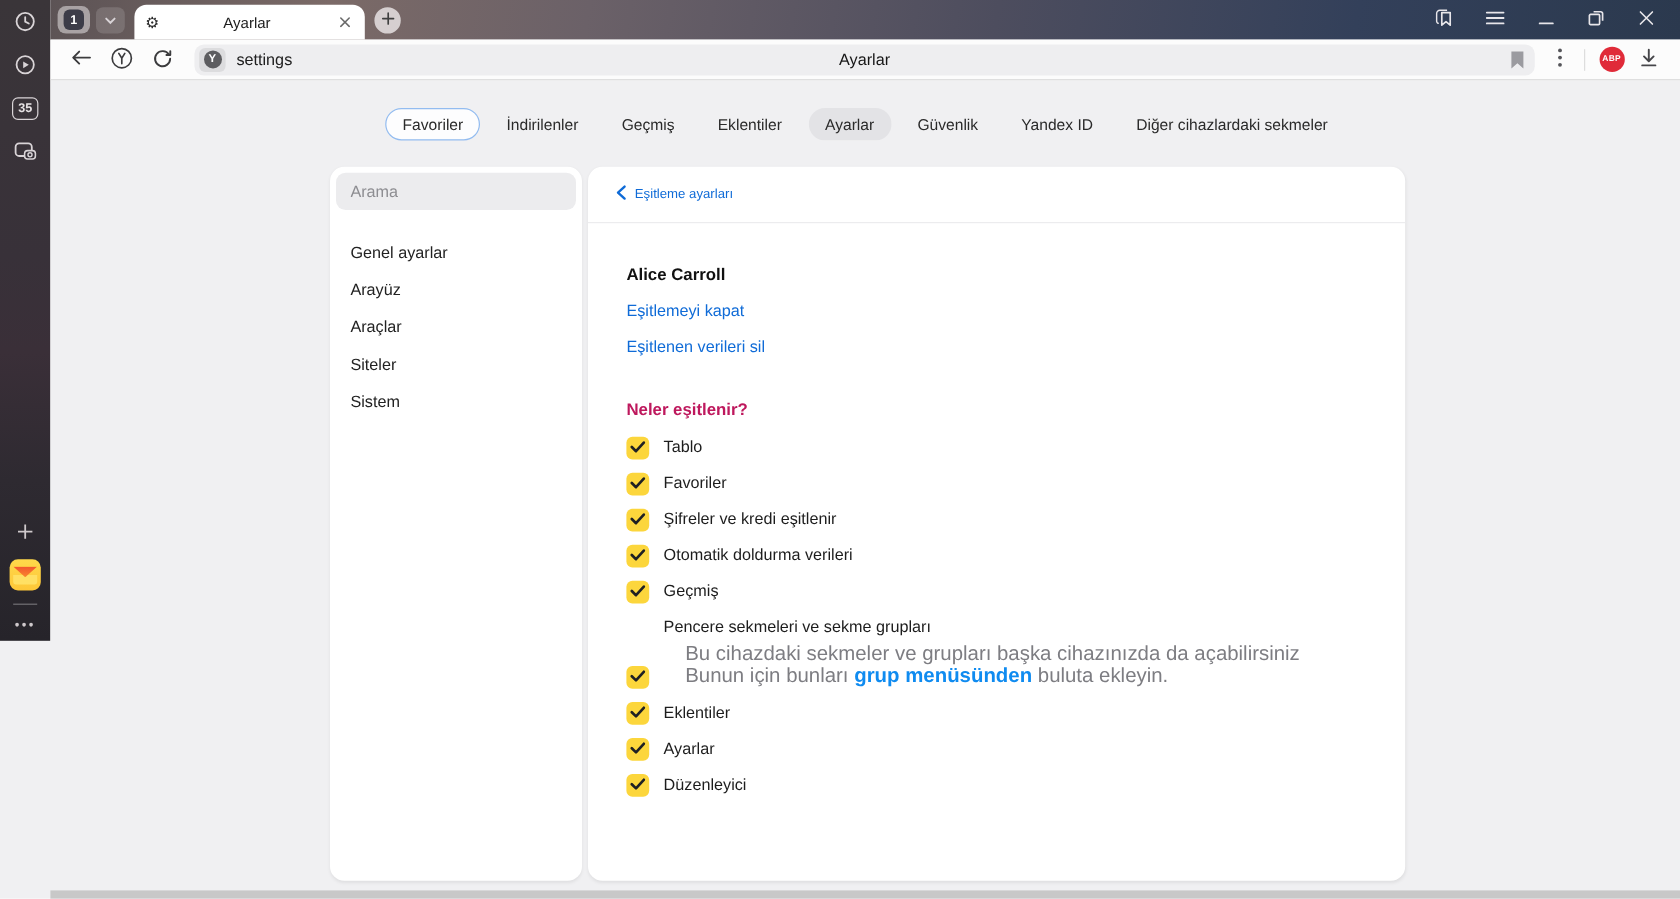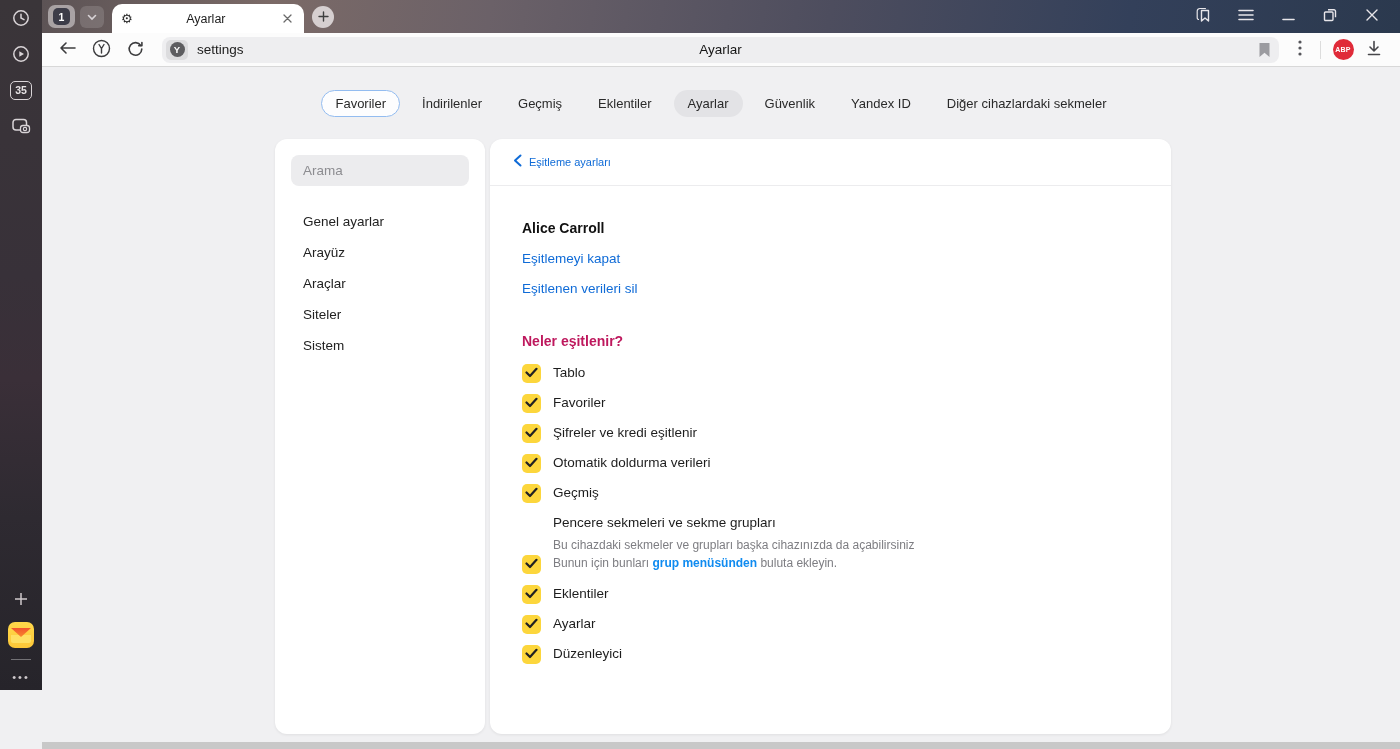--- a/index.html
+++ b/index.html
@@ -2,21 +2,21 @@
 <html><head>
 <meta charset="utf-8">
 <style>
   * { margin:0; padding:0; box-sizing:border-box; }
   html,body { width:1400px; height:749px; overflow:hidden; }
   body { font-family:"Liberation Sans","DejaVu Sans",sans-serif; font-size:13px; color:#1f1f1f; }
 
   .window { display:flex; width:1400px; height:749px; background:#f0f0f2; }
 
   
-  .side-rail { width:42px; flex:0 0 42px; height:690px;
+  .side-rail { width:42px; flex:0 0 42px; height:534px;
     background:linear-gradient(180deg,#3a3539 0%,#383139 40%,#3a2f38 55%,#2e2a31 75%,#26242a 100%);
     display:flex; flex-direction:column; align-items:center; color:#d9d4d7; }
   .rail-btn { width:42px; height:36px; display:flex; align-items:center; justify-content:center; cursor:pointer; }
   .rail-btn svg { display:block; }
   .rail-spacer { flex:1; }
   .tab-counter { width:22px; height:19px; border:1.6px solid #d9d4d7; border-radius:5px;
     display:flex; align-items:center; justify-content:center; font-size:10.5px; font-weight:bold; color:#e6e2e4; }
   .rail-divider { width:20px; height:1px; background:rgba(255,255,255,.35); margin:6px 0 4px; }
   .mail-icon { width:26px; height:26px; border-radius:7px; background:linear-gradient(180deg,#ffd84a,#fdc738); position:relative; overflow:hidden; }
   .mail-flap { position:absolute; left:3px; right:3px; top:6px; height:9px;
@@ -66,42 +66,42 @@
 
   
   .page { flex:1; display:flex; flex-direction:column; background:#f0f0f2; min-height:0; }
   .nav-row { padding-top:23px; display:flex; justify-content:center; gap:8px; align-items:center; flex:0 0 auto; }
   .nav-pill { padding:5px 13px; border-radius:14px; font-size:13px; color:#2a2a2a; cursor:pointer; border:1.5px solid transparent; white-space:nowrap; }
   .nav-pill.outlined { border-color:#93bcf0; background:#fdfdfe; }
   .nav-pill.active { background:#e3e3e6; }
 
   .content { flex:1; display:flex; margin:22px 0 8px 233px; gap:5px; min-height:0; }
   .card { background:#fff; border-radius:12px; box-shadow:0 1px 3px rgba(0,0,0,.07); }
-  .settings-nav-card { width:210px; flex:0 0 210px; padding:16px; }
+  .settings-nav-card { width:210px; flex:0 0 210px; padding:5px; }
   .search-input { width:100%; height:31px; background:#ececee; border:none; border-radius:8px;
     padding:0 12px; font-size:13.5px; font-family:inherit; color:#202020; outline:none; }
   .search-input::placeholder { color:#8d8d91; }
   .settings-menu { margin-top:20px; }
   .menu-item { padding:8px 12px; font-size:13.5px; color:#222; cursor:pointer; border-radius:6px; }
 
   .sync-card { width:681px; flex:0 0 681px; display:flex; flex-direction:column; }
   .sync-header { height:47px; display:flex; align-items:center; padding:0 16px; border-bottom:1px solid #ececee; flex:0 0 47px; }
   .back-btn { width:22px; height:22px; display:flex; align-items:center; justify-content:center; color:#0f6bd7; cursor:pointer; }
   .sync-title { margin-left:1px; font-size:11px; color:#0f6bd7; }
   .sync-body { padding:34px 32px 20px; overflow:hidden; }
   .account-name { font-size:14px; font-weight:bold; color:#111; }
   .sync-link { display:block; margin-top:15px; font-size:13.5px; color:#0f6bd7; text-decoration:none; cursor:pointer; }
   .section-title { margin-top:37px; font-size:14px; font-weight:bold; color:#be185d; }
   .check-list { margin-top:9px; }
   .check-row { display:flex; align-items:flex-end; padding:5px 0; }
   .checkbox { width:19px; height:19px; flex:0 0 19px; border-radius:5px; background:#fcd63c;
     display:flex; align-items:center; justify-content:center; cursor:pointer; margin-top:0.5px; }
   .check-col { margin-left:12px; }
   .check-label { font-size:13.5px; color:#1d1d1d; line-height:20px; }
-  .check-desc { margin:3px 0 2px; font-size:12px; color:#7d7d82; line-height:18px; }
+  .check-desc { margin:3px 18px 2px; font-size:17px; color:#7d7d82; line-height:18px; }
   .check-desc a { color:#0f8bf0; text-decoration:none; cursor:pointer;font-weight:bold; }
 
   .bottom-edge { flex:0 0 7px; height:7px; background:#c8c8c8; }
 </style>
 </head>
 <body>
 
 <div class="window">
 
   <div class="side-rail">

